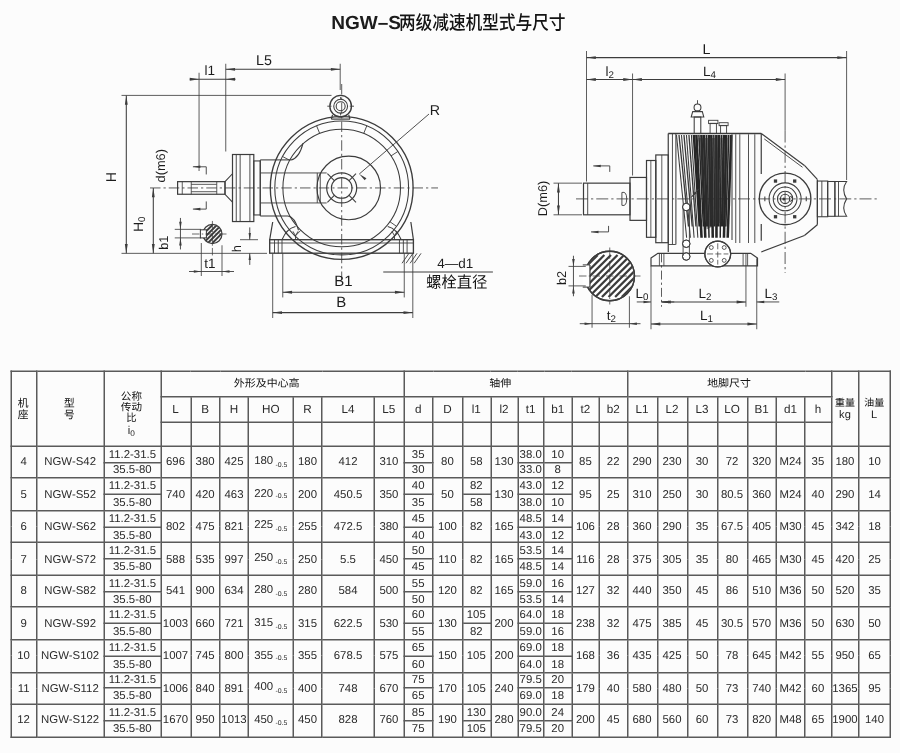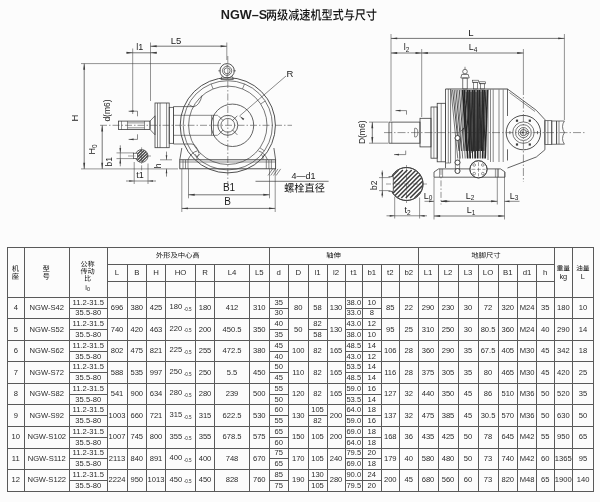--- a/index.html
+++ b/index.html
@@ -248,21 +248,21 @@
 </tr>
 <tr class="d">
 <td rowspan="2">8</td>
 <td rowspan="2">NGW-S82</td>
 <td>11.2-31.5</td>
 <td rowspan="2">541</td>
 <td rowspan="2">900</td>
 <td rowspan="2">634</td>
 <td rowspan="2">280<span class="tol">-0.5</span></td>
 <td rowspan="2">280</td>
-<td rowspan="2">239</td>
+<td rowspan="2">584</td>
 <td rowspan="2">500</td>
 <td>55</td>
 <td rowspan="2">120</td>
 <td rowspan="2">82</td>
 <td rowspan="2">165</td>
 <td>59.0</td>
 <td>16</td>
 <td rowspan="2">127</td>
 <td rowspan="2">32</td>
 <td rowspan="2">440</td>
@@ -291,21 +291,21 @@
 <td rowspan="2">315<span class="tol">-0.5</span></td>
 <td rowspan="2">315</td>
 <td rowspan="2">622.5</td>
 <td rowspan="2">530</td>
 <td>60</td>
 <td rowspan="2">130</td>
 <td>105</td>
 <td rowspan="2">200</td>
 <td>64.0</td>
 <td>18</td>
-<td rowspan="2">137</td>
+<td rowspan="2">238</td>
 <td rowspan="2">32</td>
 <td rowspan="2">475</td>
 <td rowspan="2">385</td>
 <td rowspan="2">45</td>
 <td rowspan="2">30.5</td>
 <td rowspan="2">570</td>
 <td rowspan="2">M36</td>
 <td rowspan="2">50</td>
 <td rowspan="2">630</td>
 <td rowspan="2">50</td>
@@ -349,21 +349,21 @@
         <tr class="d">
 <td>35.5-80</td>
 <td>60</td>
 <td>64.0</td>
 <td>18</td>
 </tr>
 <tr class="d">
 <td rowspan="2">11</td>
 <td rowspan="2">NGW-S112</td>
 <td>11.2-31.5</td>
-<td rowspan="2">2113</td>
+<td rowspan="2">1006</td>
 <td rowspan="2">840</td>
 <td rowspan="2">891</td>
 <td rowspan="2">400<span class="tol">-0.5</span></td>
 <td rowspan="2">400</td>
 <td rowspan="2">748</td>
 <td rowspan="2">670</td>
 <td>75</td>
 <td rowspan="2">170</td>
 <td rowspan="2">105</td>
 <td rowspan="2">240</td>
@@ -384,21 +384,21 @@
         <tr class="d">
 <td>35.5-80</td>
 <td>65</td>
 <td>69.0</td>
 <td>18</td>
 </tr>
 <tr class="d">
 <td rowspan="2">12</td>
 <td rowspan="2">NGW-S122</td>
 <td>11.2-31.5</td>
-<td rowspan="2">2224</td>
+<td rowspan="2">1670</td>
 <td rowspan="2">950</td>
 <td rowspan="2">1013</td>
 <td rowspan="2">450<span class="tol">-0.5</span></td>
 <td rowspan="2">450</td>
 <td rowspan="2">828</td>
 <td rowspan="2">760</td>
 <td>85</td>
 <td rowspan="2">190</td>
 <td>130</td>
 <td rowspan="2">280</td>

